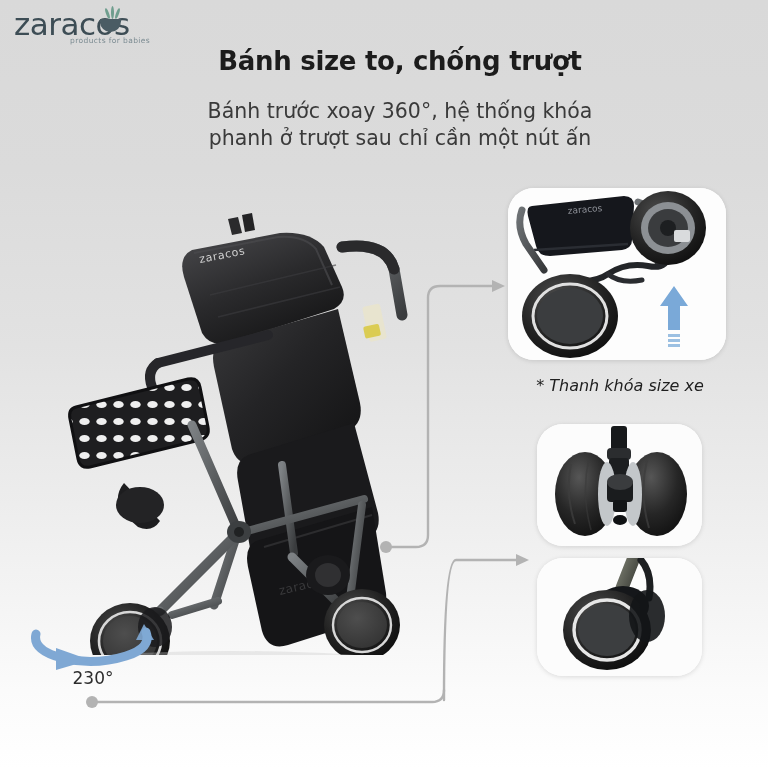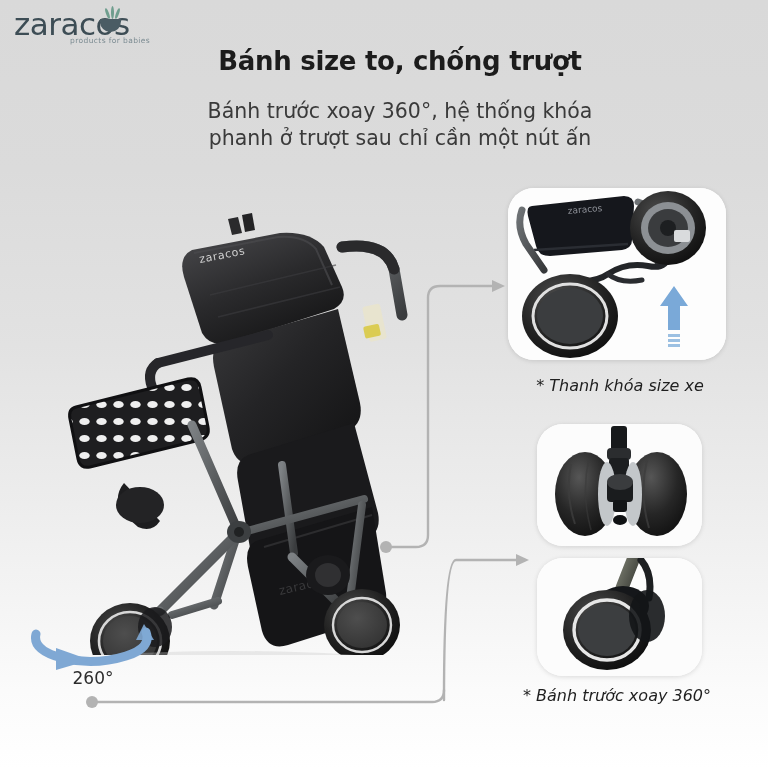--- a/index.html
+++ b/index.html
@@ -286,21 +286,21 @@
       <ellipse cx="190" cy="488" rx="165" ry="12" fill="#c9c9c9" opacity="0.35"></ellipse>
     </svg>
   </div>
 
   <div id="spin-badge">
     <svg width="130" height="52" viewBox="0 0 130 52" xmlns="http://www.w3.org/2000/svg">
       <path d="M8 14 Q4 30 34 38 Q66 46 98 36 Q124 28 118 12" fill="none" stroke="#7fa8d4" stroke-width="9" stroke-linecap="round"></path>
       <path d="M28 28 L62 40 L28 50 Z" fill="#7fa8d4"></path>
       <path d="M116 4 L126 20 L108 20 Z" fill="#7fa8d4" opacity="0.9"></path>
     </svg>
-    <div id="spin-label">260°</div>
+    <div id="spin-label">230°</div>
   </div>
 
   <svg id="connectors" viewBox="0 0 768 768" xmlns="http://www.w3.org/2000/svg">
 
     <circle cx="386" cy="547" r="6" fill="#b3b3b3"></circle>
     <path d="M392 547 L416 547 Q428 547 428 535 L428 298 Q428 286 440 286 L492 286" fill="none" stroke="#b3b3b3" stroke-width="2.4" stroke-linecap="round"></path>
     <path d="M492 280 L505 286 L492 292 Z" fill="#b3b3b3"></path>
 
     <path d="M444 700 Q444 560 456 560 L516 560" fill="none" stroke="#b3b3b3" stroke-width="2.4" stroke-linecap="round"></path>
     <path d="M516 554 L529 560 L516 566 Z" fill="#b3b3b3"></path>
@@ -415,15 +415,14 @@
       <ellipse cx="86" cy="48" rx="26" ry="20" fill="#15171a"></ellipse>
 
       <g>
         <ellipse cx="70" cy="72" rx="44" ry="40" fill="url(#tyreF)"></ellipse>
         <ellipse cx="70" cy="72" rx="33" ry="30" fill="none" stroke="#e6e6e6" stroke-width="3.4"></ellipse>
         <ellipse cx="70" cy="72" rx="29" ry="26" fill="#3c3e40"></ellipse>
       </g>
       <ellipse cx="110" cy="58" rx="18" ry="26" fill="#131517" opacity="0.9"></ellipse>
     </svg>
   </div>
-  <div class="caption" id="caption-front">* Bánh trước xoay 360°</div>
 
 </div>
 
 </body></html>

